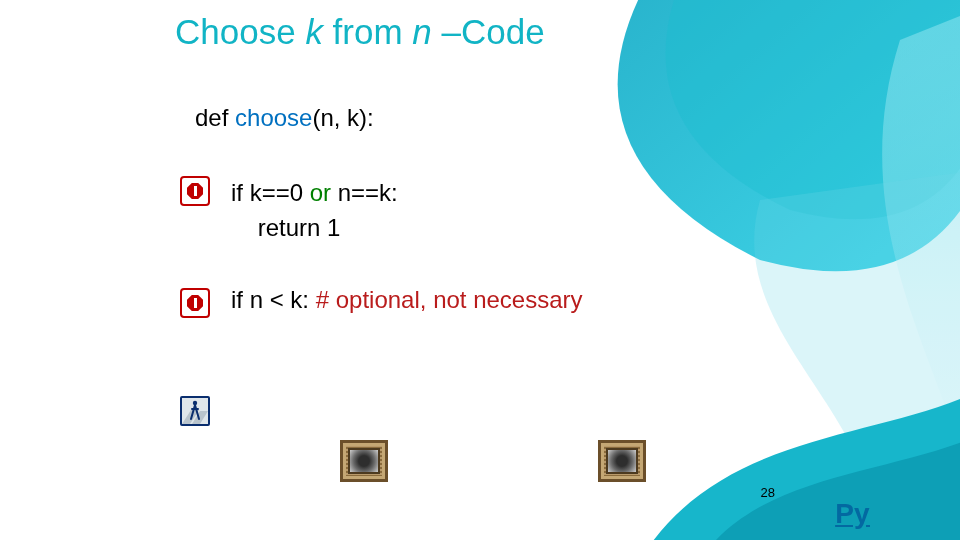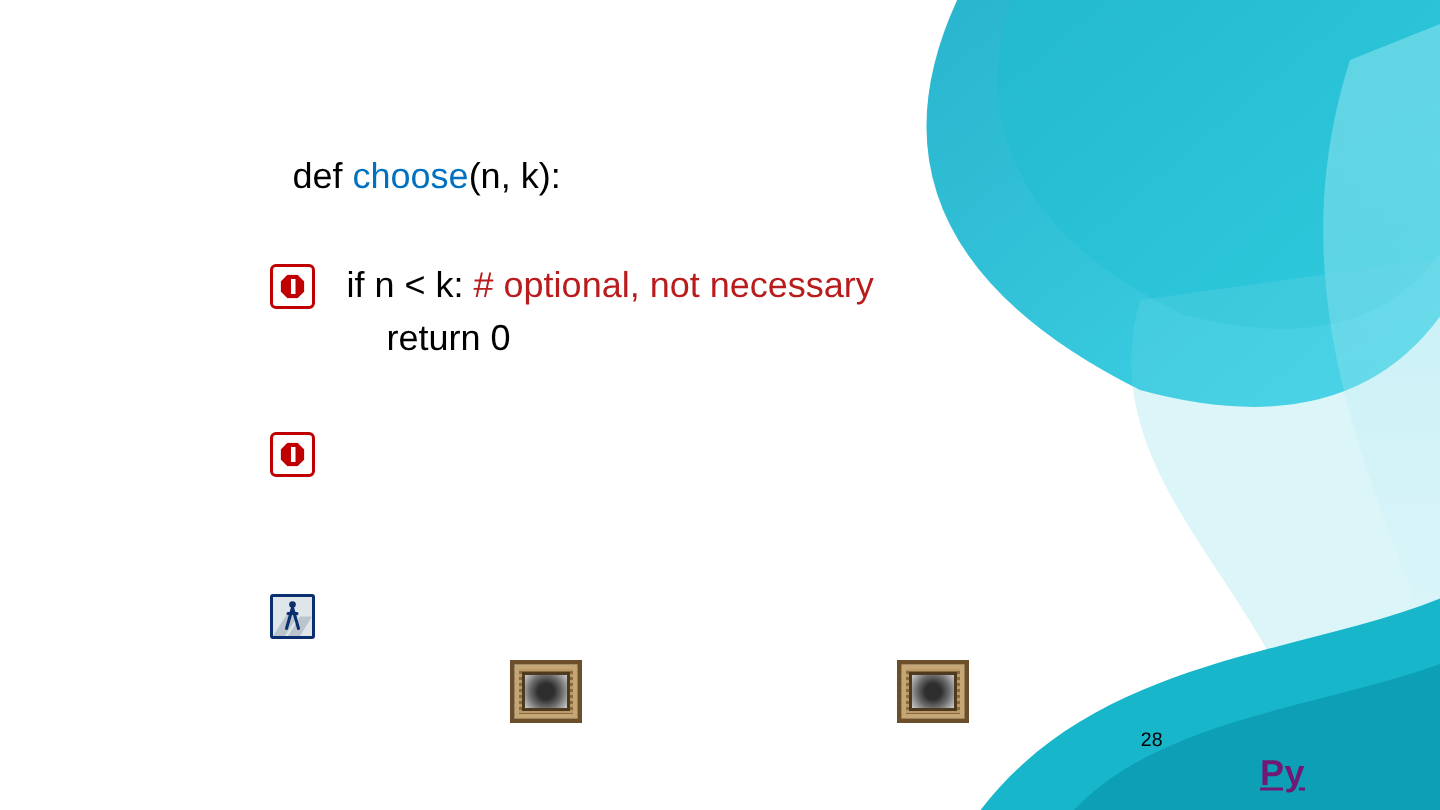--- a/index.html
+++ b/index.html
@@ -102,22 +102,22 @@
     position: absolute;
     right: 185px;
     bottom: 40px;
     font-size: 13px;
     color: #000000;
   }
   .pytutor {
     position: absolute;
     right: 90px;
     bottom: 10px;
-    font-size: 24px;
-    color: #701a75;
+    font-size: 28px;
+    color: #0369a1;
     text-decoration: underline;
     font-weight: 600;
     letter-spacing: 0.3px;
   }
 </style>
 </head>
 <body>
 
 <div class="slide">
 
@@ -136,28 +136,34 @@
     <path d="M 660 -40 Q 540 150 760 260 Q 980 320 1010 60 Q 1020 -120 660 -40 Z" fill="url(#aq1)" opacity="0.9"></path>
     <path d="M 700 -60 Q 600 120 790 210 Q 980 260 1000 40 Q 1010 -140 700 -60 Z" fill="#16becf" opacity="0.35"></path>
 
     <path d="M 900 40 C 830 260, 990 420, 970 540 L 1050 540 L 1050 -20 Z" fill="url(#aq2)"></path>
     <path d="M 760 200 C 720 340, 900 420, 870 560 L 1050 560 L 1050 160 Z" fill="#6fd9e7" opacity="0.25"></path>
 
     <path d="M 640 560 C 720 430, 880 440, 980 390 L 1050 390 L 1050 600 Z" fill="#17b6cb"></path>
     <path d="M 700 560 C 760 470, 900 475, 990 430 L 1050 430 L 1050 600 Z" fill="#0d9fb6"></path>
   </svg>
 
+  <div class="title">
+    <span>Choose </span><span class="ital">k</span><span> from </span><span class="ital">n</span><span> –Code</span>
+  </div>
 
   <div class="code-block">
     <div class="ln"><span>def </span><span class="fn">choose</span><span>(n, k):</span></div>
 
+    <div class="block-group" style="margin-top:46px; margin-left:36px;">
+      <div class="ln"><span>if k==0 </span><span class="kw-or">or</span><span> n==k:</span></div>
+      <div class="ln">    return 1</div>
+    </div>
 
     <div class="block-group" style="margin-top:44px; margin-left:36px;">
       <div class="ln"><span>if n &lt; k: </span><span class="comment"># optional, not necessary</span></div>
-      <div class="ln">    return 0</div>
     </div>
 
   </div>
 
   <div class="stop-icon" style="top:176px;">
       <div class="stop-inner"></div>
     </div>
   <div class="stop-icon" style="top:288px;">
       <div class="stop-inner"></div>
     </div>

